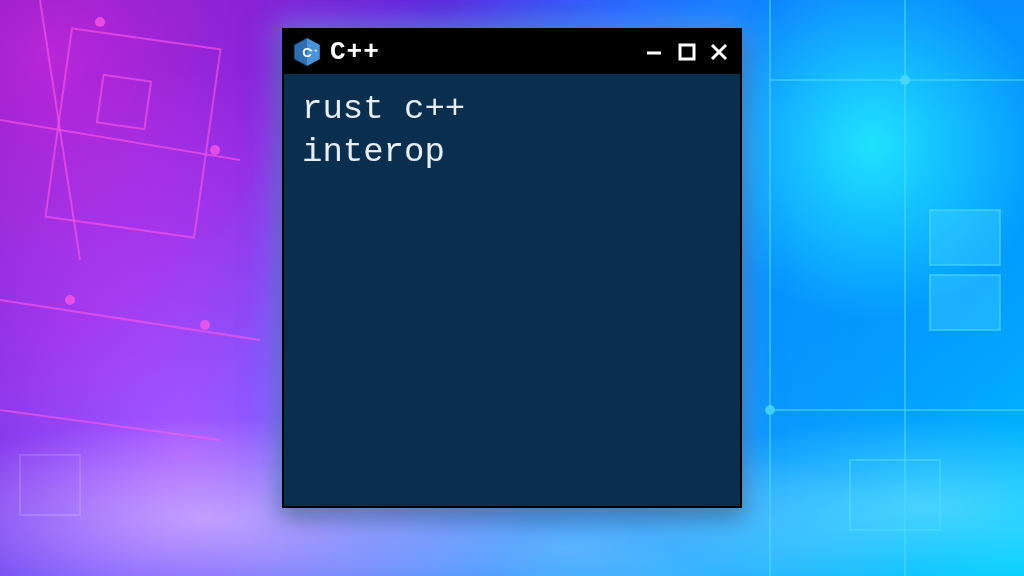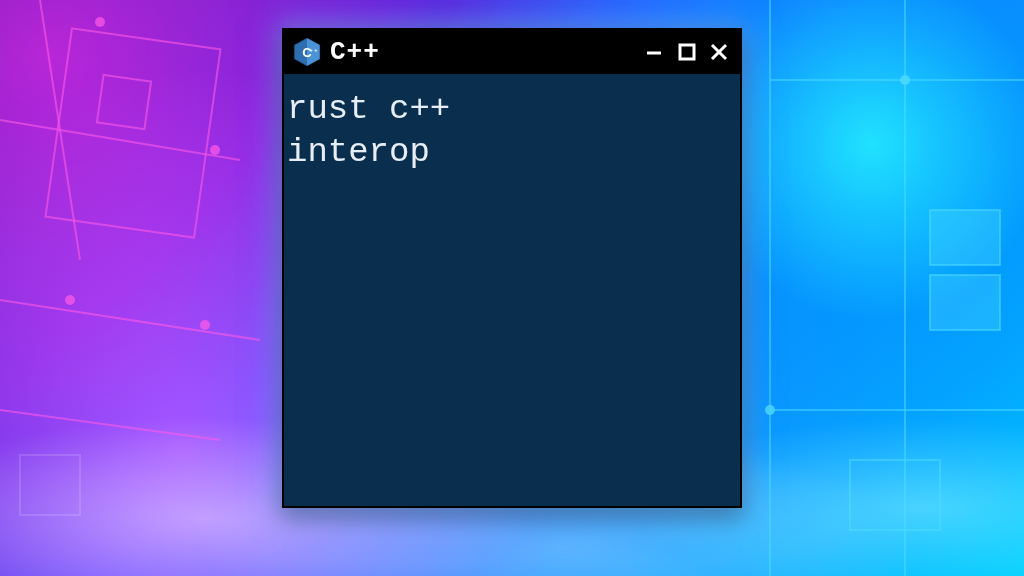--- a/index.html
+++ b/index.html
@@ -77,21 +77,21 @@
     color: #fff;
   }
   .winbtn {
     width: 22px; height: 22px;
     display: flex; align-items: center; justify-content: center;
     cursor: pointer;
   }
   .winbtn svg { display: block; }
 
   .term-body {
-    padding: 14px 3px;
+    padding: 14px 18px;
     color: #e8eef5;
     font-size: 34px;
     line-height: 1.25;
     font-family: "Consolas","Menlo","Courier New",monospace;
     white-space: pre-line;
   }
 </style>
 </head>
 <body>
 

